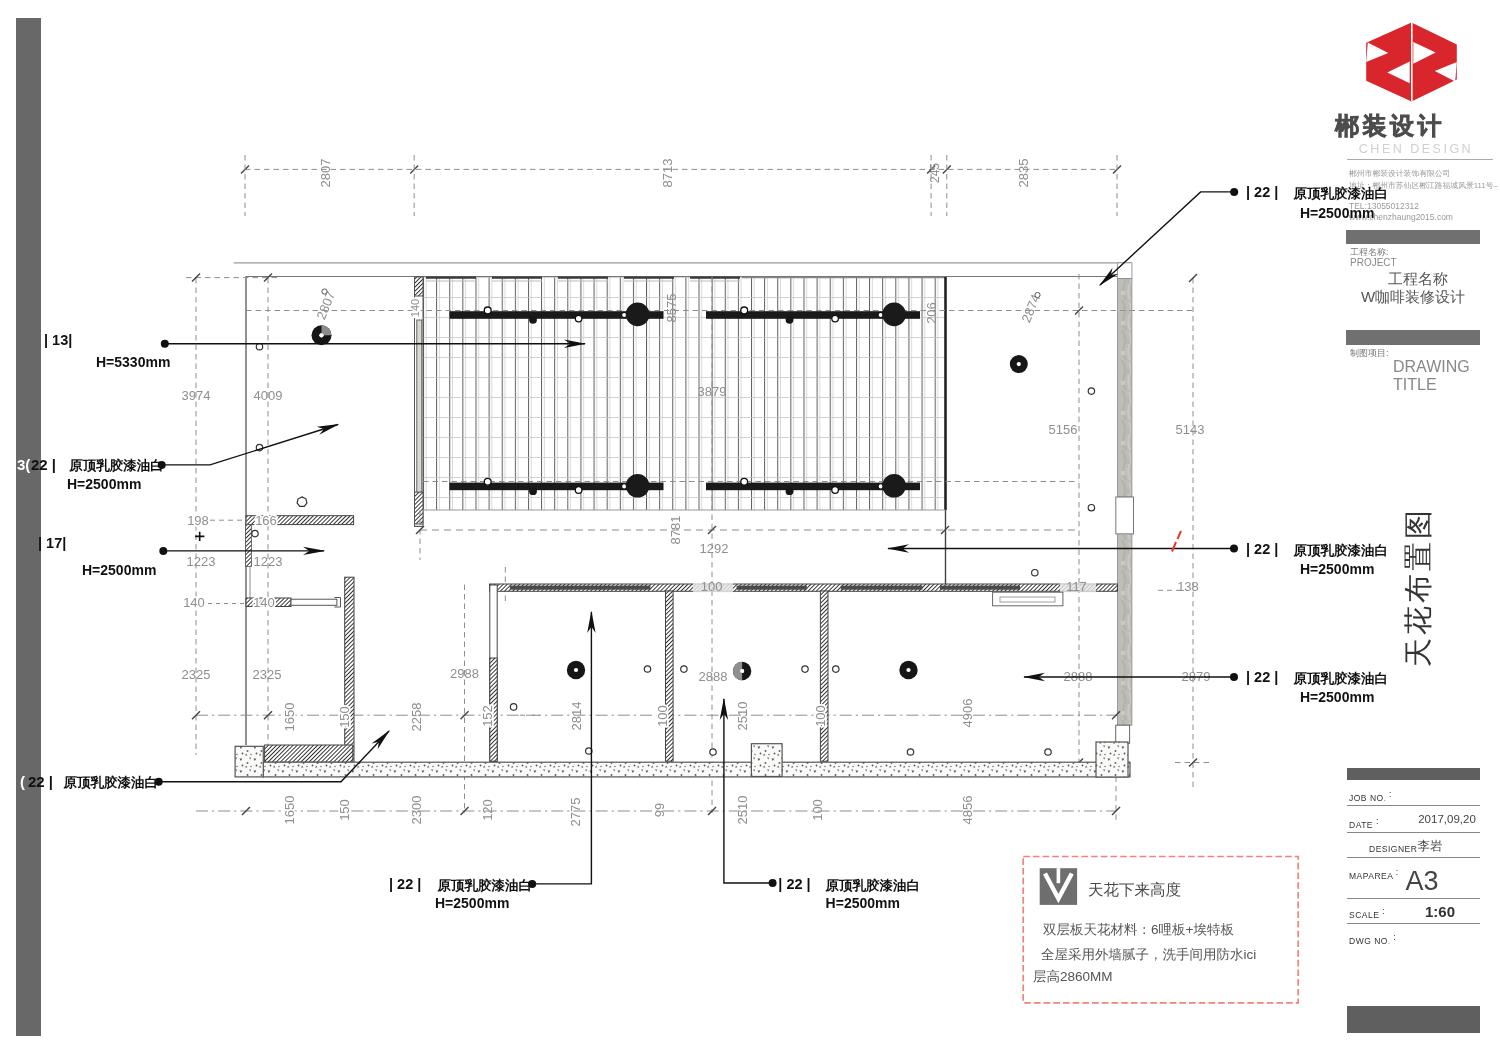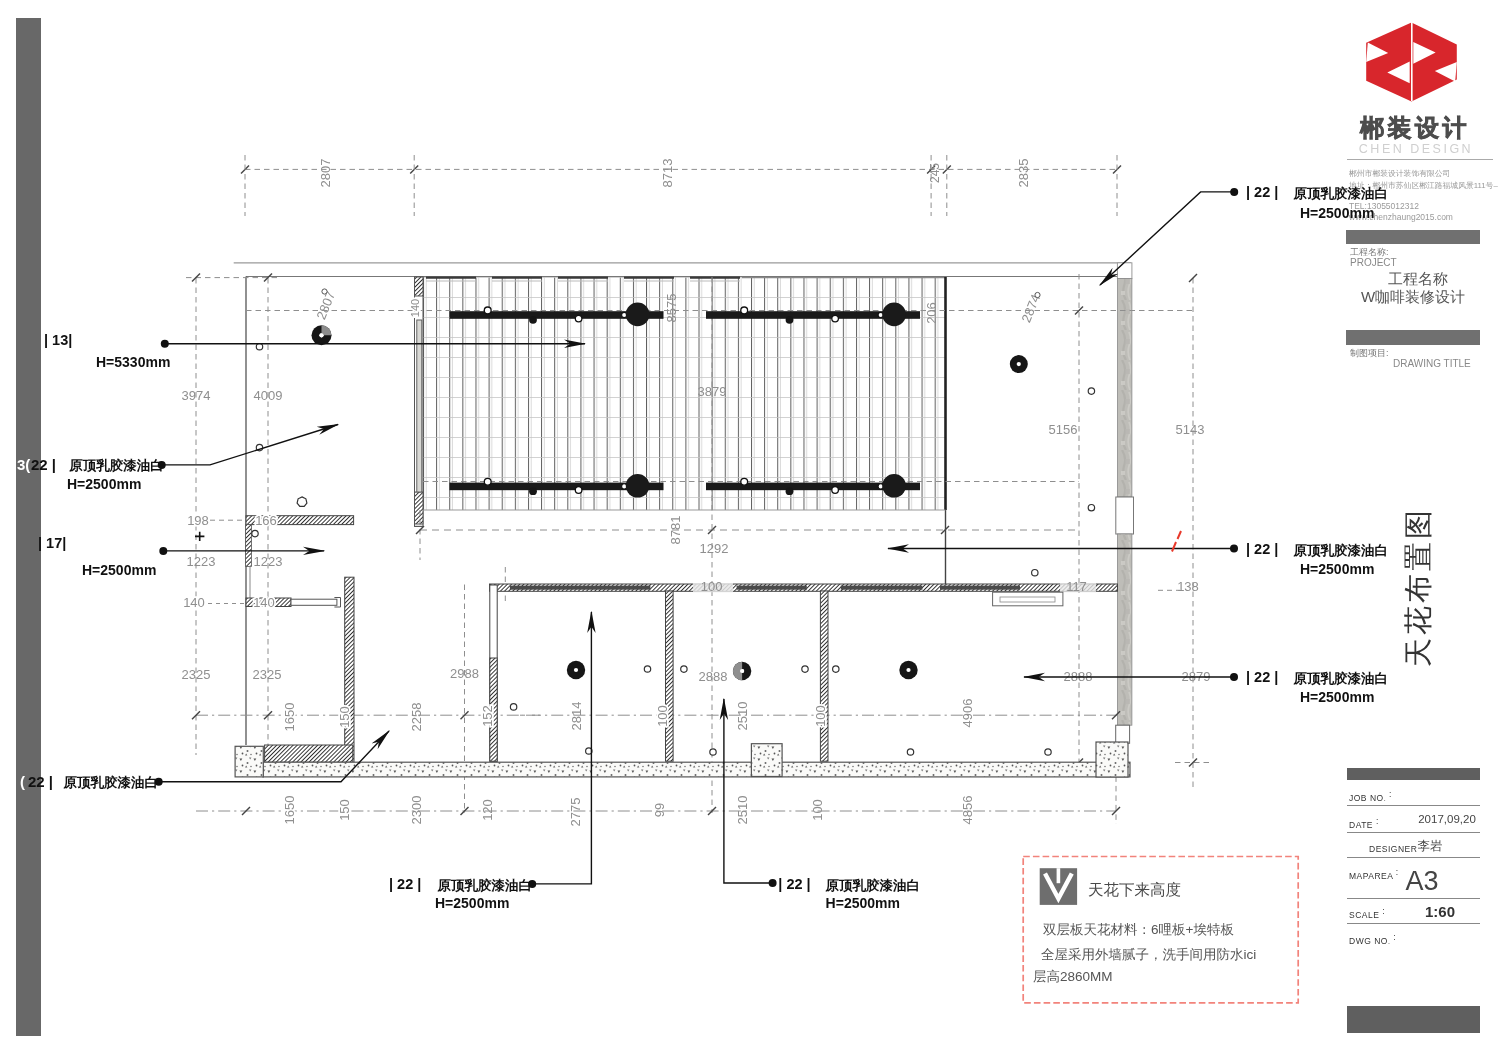--- a/index.html
+++ b/index.html
@@ -20,39 +20,39 @@
     </g>
     <g fill="#ffffff">
       <polygon points="7.8,26.5 6.2,45.9 28.2,37.1"></polygon>
       <polygon points="53.3,25.9 53.3,47.8 75.6,36.6"></polygon>
       <polygon points="95.2,65.5 96.8,46.1 74.8,54.9"></polygon>
       <polygon points="49.7,67.3 49.7,45.4 27.3,56.6"></polygon>
       <rect x="51" y="6" width="1.6" height="79"></rect>
     </g>
   </svg>
 
-  <div class="abs" style="left:-5px;top:116px;width:160px;text-align:center;font-size:24px;line-height:24px;font-weight:bold;color:#4d4d4d;letter-spacing:3.5px;-webkit-text-stroke:0.7px #4d4d4d;">郴装设计</div>
+  <div class="abs" style="left:-5px;top:116px;width:160px;text-align:left;font-size:24px;line-height:24px;font-weight:bold;color:#4d4d4d;letter-spacing:3.5px;font-family:Liberation Mono, monospace;-webkit-text-stroke:0.7px #4d4d4d;">郴装设计</div>
   <div class="abs" style="left:-4px;top:141.5px;width:160px;text-align:center;font-size:12.5px;color:#cfcfcf;letter-spacing:2.5px;">CHEN DESIGN</div>
 
   <div class="abs" style="left:7px;top:159px;width:146px;height:1px;background:#aaa;"></div>
 
   <div class="abs" style="left:9px;top:168px;width:170px;font-size:7.8px;color:#9a9a9a;line-height:11.5px;white-space:nowrap;">郴州市郴装设计装饰有限公司<br>地址：郴州市苏仙区郴江路福城风景111号–</div>
   <div class="abs" style="left:9px;top:200.5px;width:150px;font-size:8.5px;color:#9a9a9a;line-height:11px;">TEL:13055012312<br>www.chenzhaung2015.com</div>
 
   <div class="abs" style="left:6px;top:229.9px;width:134px;height:13.7px;background:#707070;"></div>
 
   <div class="abs" style="left:10px;top:246px;font-size:9px;color:#777;">工程名称:</div>
   <div class="abs" style="left:10px;top:257px;font-size:10px;color:#888;">PROJECT</div>
 
   <div class="abs" style="left:0px;top:270px;width:156px;text-align:center;font-size:15px;color:#555;">工程名称</div>
   <div class="abs" style="left:0px;top:288px;width:146px;text-align:center;font-size:15px;color:#555;">W咖啡装修设计</div>
 
   <div class="abs" style="left:6px;top:329.7px;width:134px;height:15px;background:#707070;"></div>
   <div class="abs" style="left:10px;top:347px;font-size:9px;color:#777;">制图项目:</div>
-  <div class="abs" style="left:10px;top:357.5px;font-size:10px;color:#888;padding-left:43px;">DRAWING TITLE</div>
+  <div class="abs" style="left:10px;top:357.5px;font-size:16px;color:#888;padding-left:43px;">DRAWING TITLE</div>
 
   <div class="abs" style="left:-16px;top:572px;width:180px;height:30px;font-size:29px;color:#333;letter-spacing:3px;transform:rotate(-90deg);transform-origin:center;white-space:nowrap;text-align:center;">天花布置图</div>
 
   <div class="abs" style="left:7px;top:767.9px;width:133.4px;height:12.5px;background:#5f5f5f;"></div>
 
   <div class="abs" style="left:9px;top:793px;font-size:8.5px;color:#333;letter-spacing:0.5px;">JOB NO<span style="font-size:7px;">.</span> <span style="position:relative;top:-4px;">:</span></div>
   <div class="abs" style="left:7px;top:804.8px;width:133.4px;height:1px;background:#888;"></div>
   <div class="abs" style="left:9px;top:820px;font-size:8.5px;color:#333;letter-spacing:0.5px;">DATE <span style="position:relative;top:-4px;">:</span></div>
   <div class="abs" style="left:72px;top:813px;width:70px;text-align:center;font-size:11.5px;color:#444;">2017,09,20</div>
   <div class="abs" style="left:7px;top:831.5px;width:133.4px;height:1px;background:#888;"></div>

